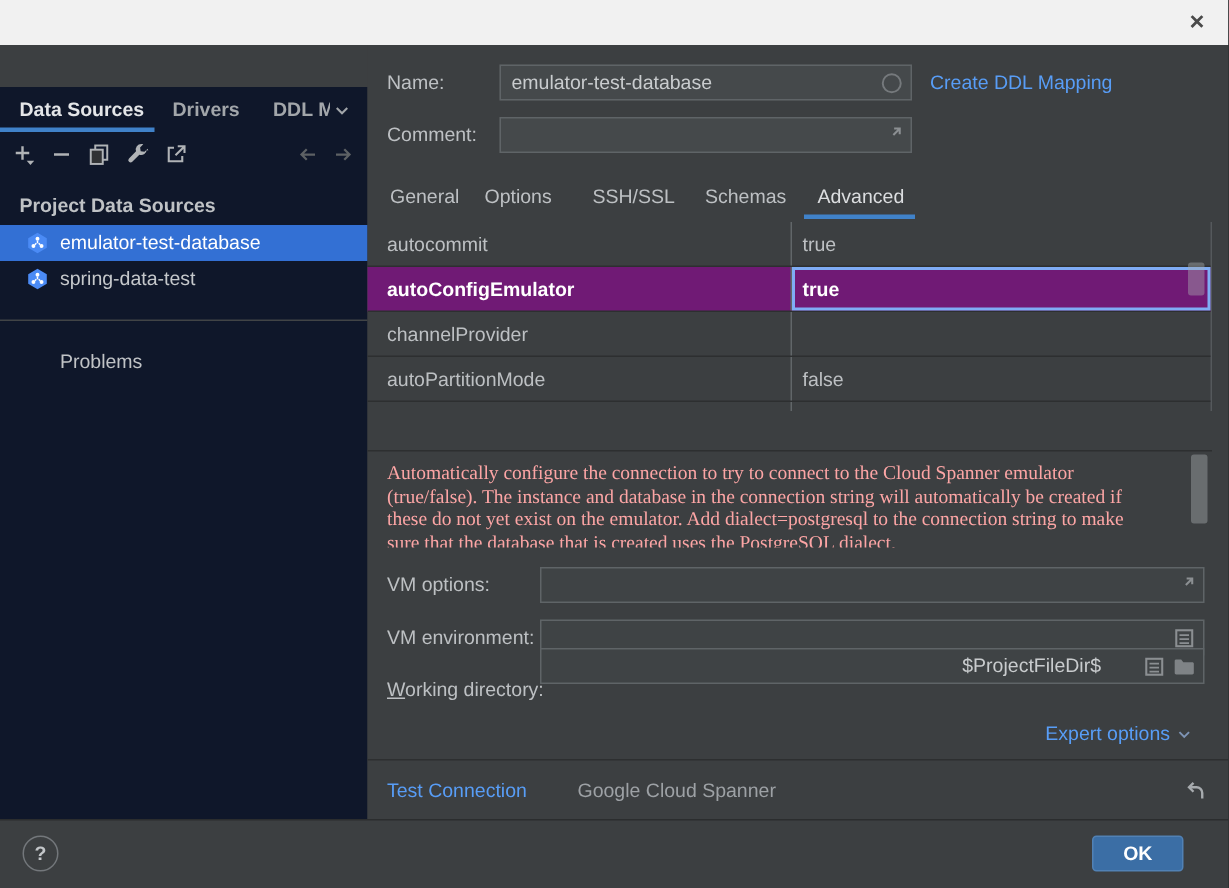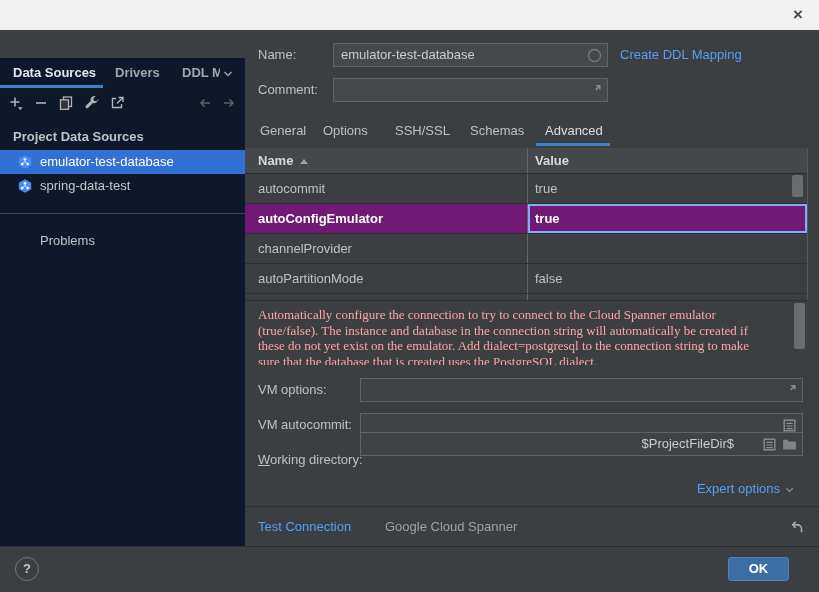--- a/index.html
+++ b/index.html
@@ -224,24 +224,20 @@
     </div>
 
     <div class="m-tab t0">General</div>
     <div class="m-tab t1">Options</div>
     <div class="m-tab t2">SSH/SSL</div>
     <div class="m-tab t3">Schemas</div>
     <div class="m-tab t4">Advanced</div>
     <div class="m-tab-underline"></div>
 
     <div class="ptable">
-      <div class="t-row t-head">
-        <div class="t-cell-name"><span>Name</span><span class="sort-arrow"></span></div>
-        <div class="t-cell-value">Value</div>
-      </div>
       <div class="t-row">
         <div class="t-cell-name">autocommit</div>
         <div class="t-cell-value">true</div>
       </div>
       <div class="t-row sel">
         <div class="t-cell-name">autoConfigEmulator</div>
         <div class="t-cell-value">true</div>
       </div>
       <div class="t-row">
         <div class="t-cell-name">channelProvider</div>
@@ -266,21 +262,21 @@
     <div class="fld-label lbl-vmopt">VM options:</div>
     <div class="inp f-inp inp-vmopt">
       <span></span>
       <span class="inp-icon-r">
         <svg width="17" height="17" viewBox="0 0 16 16">
             <path d="M9.5 3.5H13V7M12.6 3.9L9 7.5" fill="none" stroke="#8b8f92" stroke-width="1.3"></path>
           </svg>
       </span>
     </div>
 
-    <div class="fld-label lbl-vmenv">VM autocommit:</div>
+    <div class="fld-label lbl-vmenv">VM environment:</div>
     <div class="inp f-inp inp-vmenv">
       <span></span>
       <span class="inp-icon-r">
         <svg width="17" height="17" viewBox="0 0 16 16">
             <rect x="3" y="3" width="10" height="10" fill="none" stroke="#8b8f92" stroke-width="1.3"></rect>
             <path d="M5 6h6M5 8.5h6M5 11h6" stroke="#8b8f92" stroke-width="1.1"></path>
           </svg>
       </span>
     </div>
 

